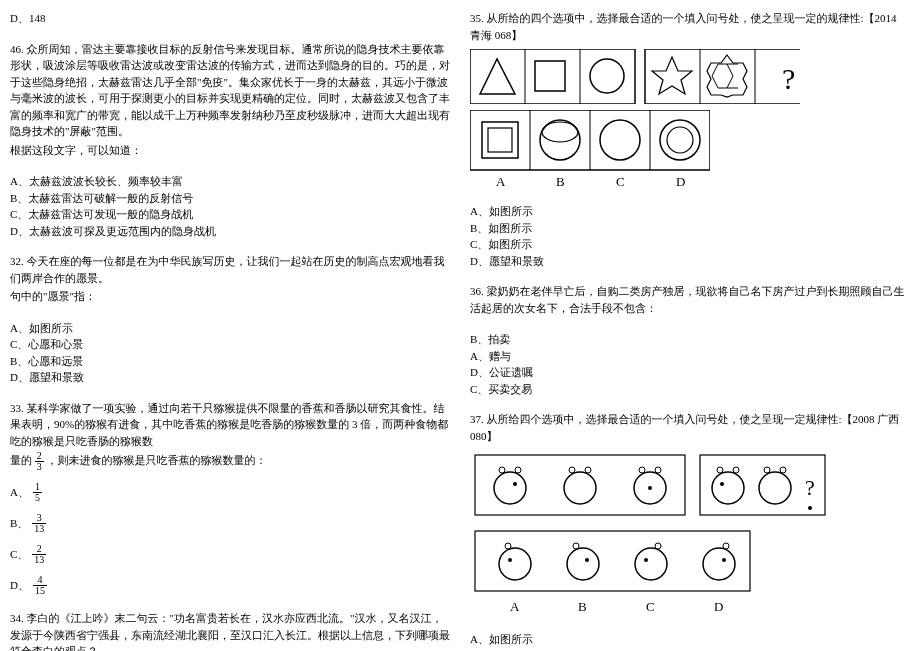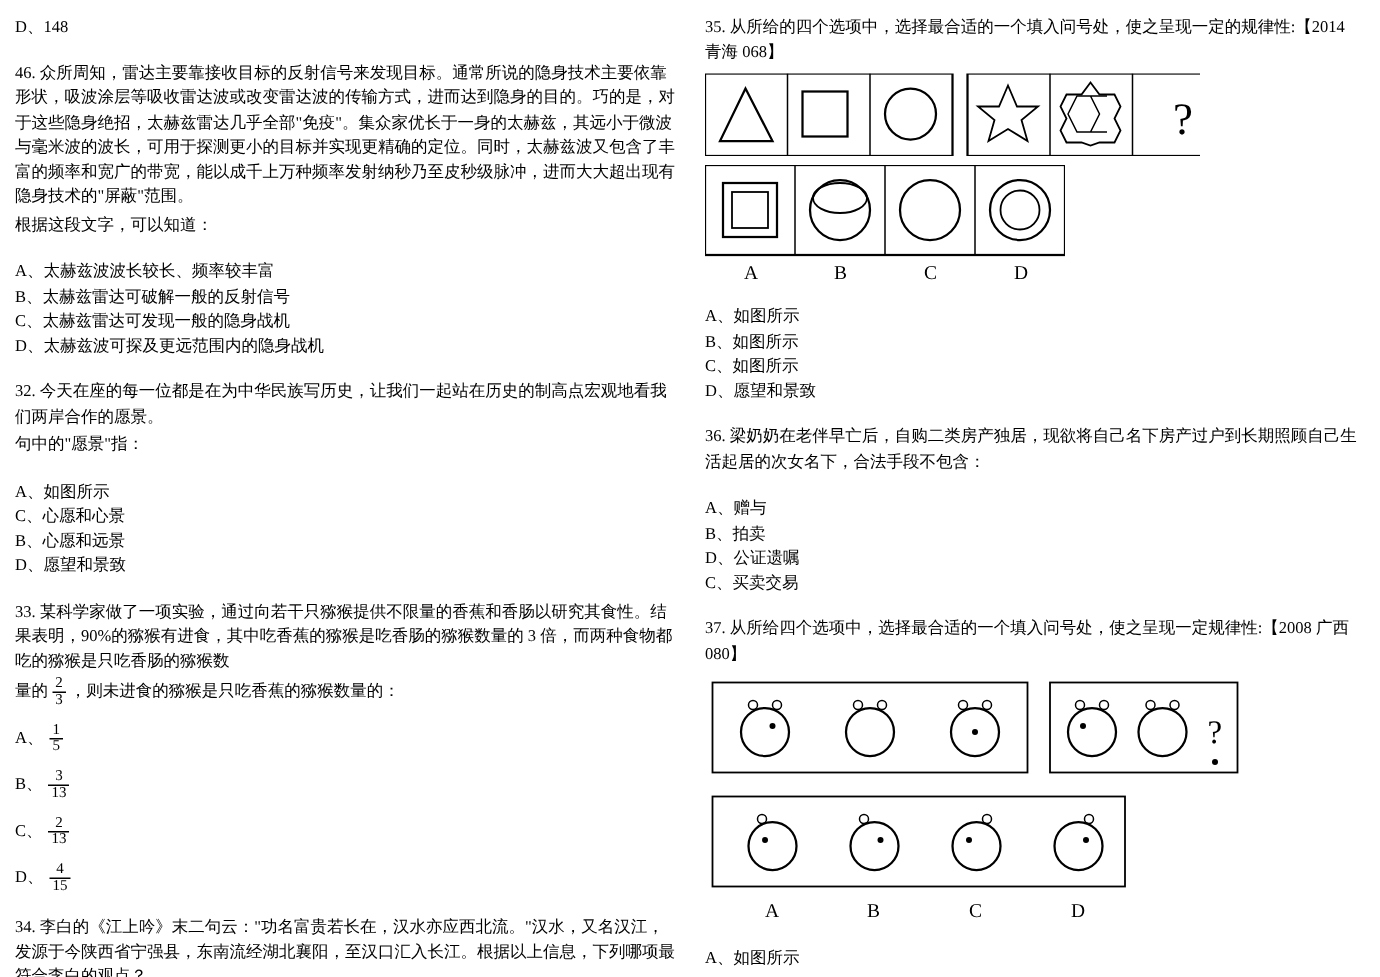--- a/index.html
+++ b/index.html
@@ -181,22 +181,22 @@
         <span class="option">A、如图所示</span>
         <span class="option">B、如图所示</span>
         <span class="option">C、如图所示</span>
         <span class="option">D、愿望和景致</span>
       </div>
     </div>
 
     <div class="question">
       <div class="question-text">36. 梁奶奶在老伴早亡后，自购二类房产独居，现欲将自己名下房产过户到长期照顾自己生活起居的次女名下，合法手段不包含：</div>
       <div class="options">
+        <span class="option">B、拍卖</span>
         <span class="option">A、赠与</span>
-        <span class="option">B、拍卖</span>
         <span class="option">D、公证遗嘱</span>
         <span class="option">C、买卖交易</span>
       </div>
     </div>
 
     <div class="question">
       <div class="question-text">37. 从所给四个选项中，选择最合适的一个填入问号处，使之呈现一定规律性:【2008 广西 080】</div>
       <div class="img-row">
         <svg width="360" height="70">
           <rect x="5" y="5" width="210" height="60" fill="none" stroke="#000" stroke-width="1.2"></rect>

